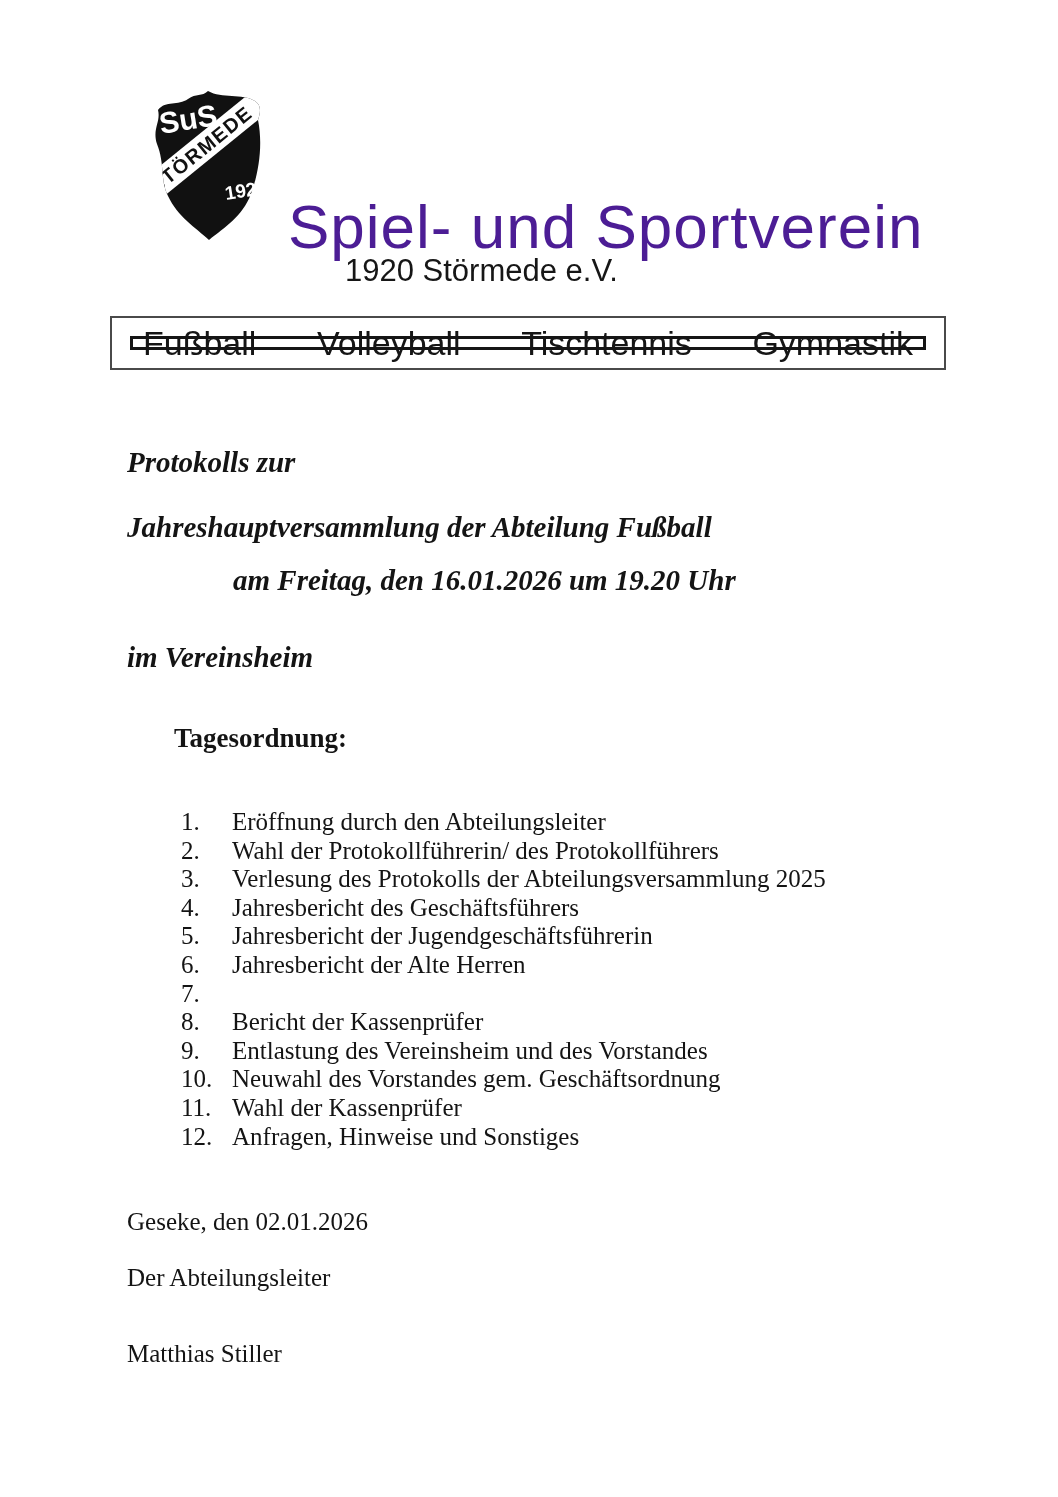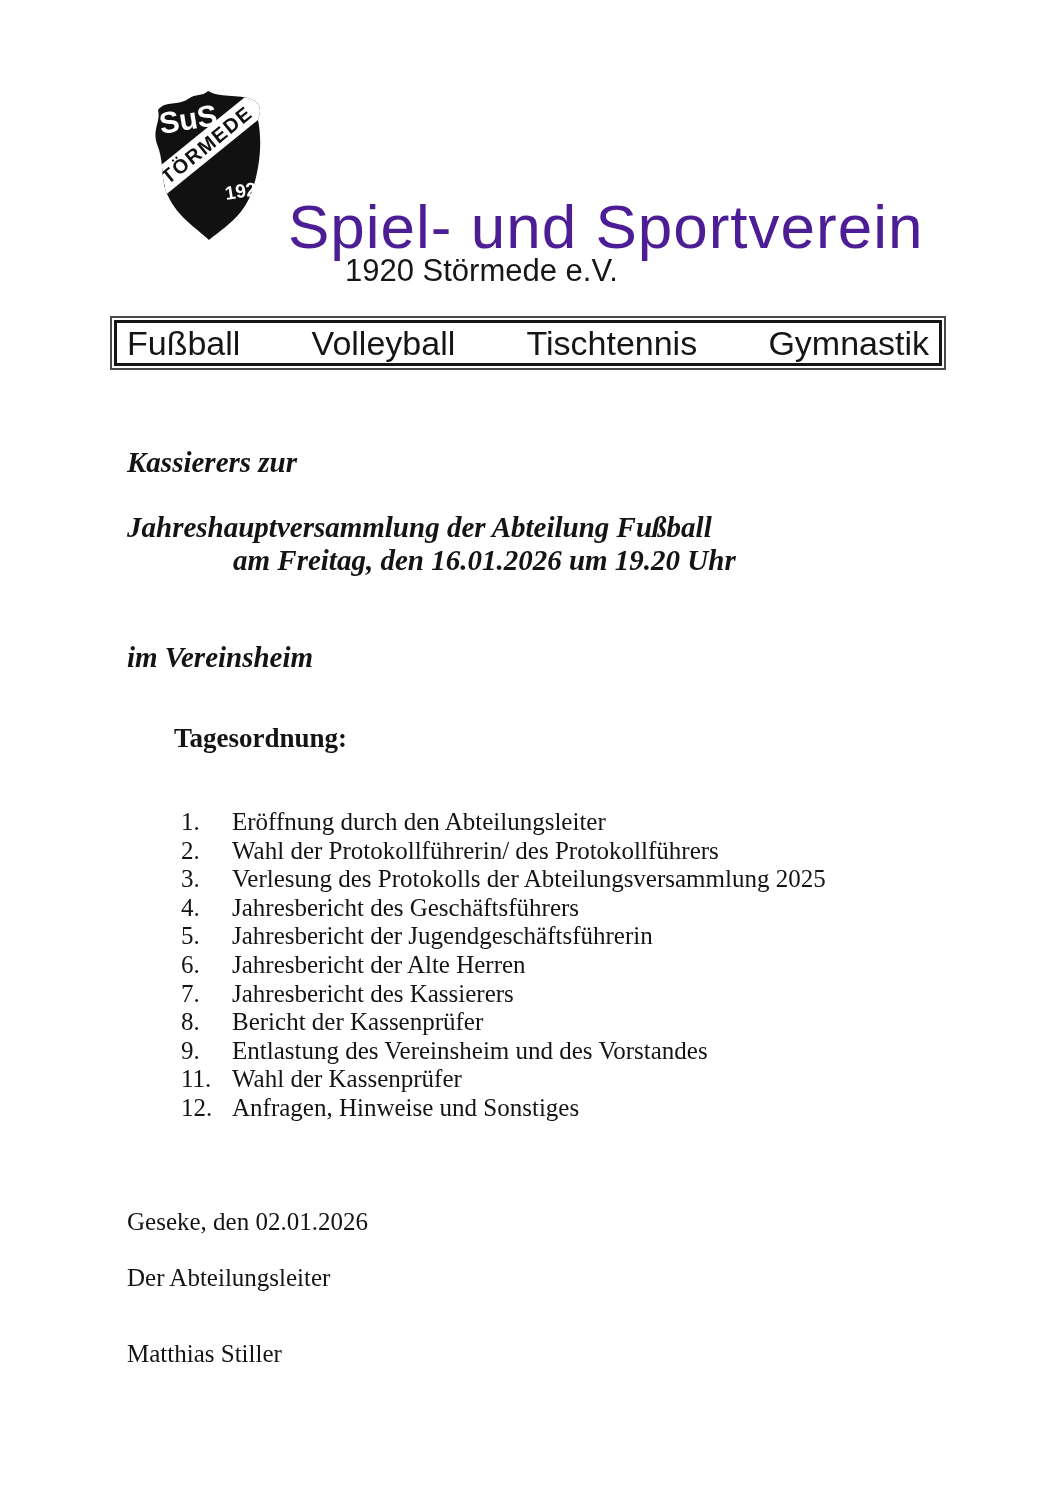--- a/index.html
+++ b/index.html
@@ -27,21 +27,21 @@
     font-family: "Liberation Sans", sans-serif;
     font-size: 31px; line-height: 35px;
     color: #161616;
     white-space: nowrap;
   }
 
   
   .banner-outer {
     left: 110px; top: 316px; width: 836px; height: 54px;
     border: 2px solid #4a4a4a;
-    padding: 2px;
+    padding: 18px;
     background: #ffffff;
   }
   .banner-inner {
     width: 100%; height: 100%;
     border: 3px solid #151515;
     display: flex; align-items: center; justify-content: space-between;
     padding: 0 10px;
     font-family: "Liberation Sans", sans-serif;
     font-size: 34px;
     color: #151515;
@@ -49,21 +49,21 @@
   }
 
   
   .h-bi {
     font-weight: bold; font-style: italic;
     font-size: 29px; line-height: 33px;
     white-space: nowrap;
   }
   .intro   { left: 127px; top: 446px; }
   .event1  { left: 127px; top: 511px; }
-  .event2  { left: 233px; top: 544px; text-align: right; }
+  .event2  { left: 233px; top: 564px; text-align: right; }
   .place   { left: 127px; top: 641px; }
 
   .agenda-heading {
     left: 127px; top: 723px;
     font-weight: bold;
     font-size: 27px; line-height: 31px;
     white-space: nowrap;
     margin-left: 47px;
   }
 
@@ -118,21 +118,21 @@
 
 <div class="abs banner-outer">
   <div class="banner-inner">
     <span>Fußball</span>
     <span>Volleyball</span>
     <span>Tischtennis</span>
     <span>Gymnastik</span>
   </div>
 </div>
 
-<div class="abs h-bi intro">Kassierers zur</div>
+<div class="abs h-bi intro">Protokolls zur</div>
 <div class="abs h-bi event1">Jahreshauptversammlung der Abteilung Fußball</div>
 <div class="abs h-bi event2">am Freitag, den 16.01.2026 um 19.20 Uhr</div>
 <div class="abs h-bi place">im Vereinsheim</div>
 
 <div class="abs agenda-heading">Tagesordnung:</div>
 <ol class="abs agenda-list">
   <li>
       <span class="agenda-num">1.</span>
       <span>Eröffnung durch den Abteilungsleiter</span>
     </li>
@@ -151,29 +151,32 @@
   <li>
       <span class="agenda-num">5.</span>
       <span>Jahresbericht der Jugendgeschäftsführerin</span>
     </li>
   <li>
       <span class="agenda-num">6.</span>
       <span>Jahresbericht der Alte Herren</span>
     </li>
   <li>
       <span class="agenda-num">7.</span>
-      <span>Jahresbericht des Kassierers</span>
     </li>
   <li>
       <span class="agenda-num">8.</span>
       <span>Bericht der Kassenprüfer</span>
     </li>
   <li>
       <span class="agenda-num">9.</span>
       <span>Entlastung des Vereinsheim und des Vorstandes</span>
+    </li>
+  <li>
+      <span class="agenda-num">10.</span>
+      <span>Neuwahl des Vorstandes gem. Geschäftsordnung</span>
     </li>
   <li>
       <span class="agenda-num">11.</span>
       <span>Wahl der Kassenprüfer</span>
     </li>
   <li>
       <span class="agenda-num">12.</span>
       <span>Anfragen, Hinweise und Sonstiges</span>
     </li>
 </ol>

